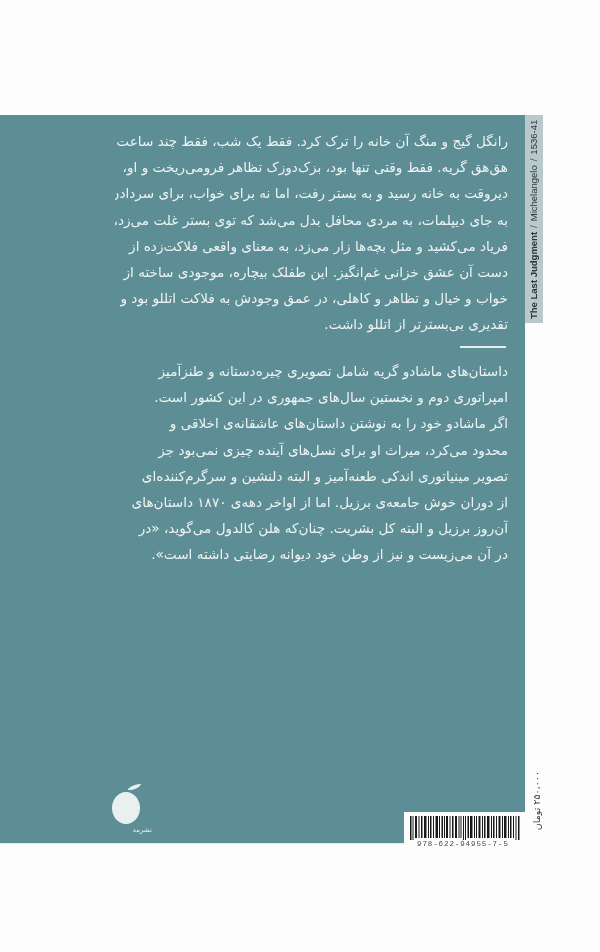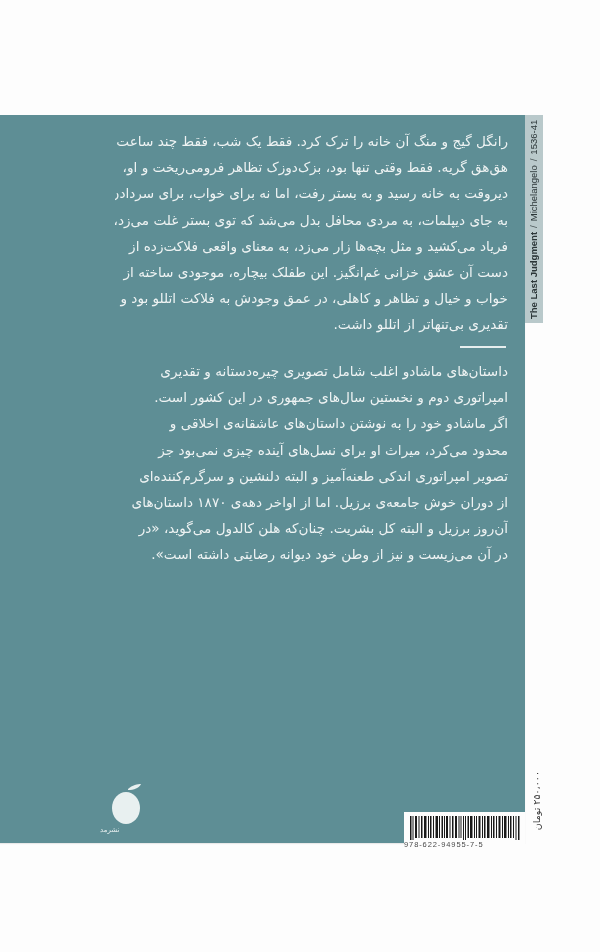--- a/index.html
+++ b/index.html
@@ -83,21 +83,21 @@
       left: 104px;
       top: 781px;
       width: 44px;
       height: 54px;
     }
     .logo-label {
       position: absolute;
       left: 100px;
       top: 826px;
       width: 52px;
-      text-align: left;
+      text-align: right;
       direction: rtl;
       font-size: 7px;
       color: #e8f0f0;
     }
     .barcode-box {
       position: absolute;
       left: 404px;
       top: 812px;
       width: 121px;
       height: 41px;
@@ -105,24 +105,24 @@
     }
     .barcode-bars {
       position: absolute;
       left: 6px;
       top: 4px;
       width: 111px;
       height: 24px;
     }
     .isbn {
       position: absolute;
-      left: 0;
+      left: 13px;
       top: 28px;
       width: 116px;
-      font-family: Liberation Sans, sans-serif;
+      font-family: Liberation Mono, monospace;
       font-size: 7.5px;
       letter-spacing: 0.9px;
       color: #4a4a4a;
       white-space: nowrap;
     }
     .price {
       position: absolute;
       left: 528px;
       top: 853px;
       width: 82px;
@@ -149,31 +149,31 @@
 </div>
 
 <div class="text-block para1">
   <span class="para-line">رانگل گیج و منگ آن خانه را ترک کرد. فقط یک شب، فقط چند ساعت!</span>
   <span class="para-line">هق‌هق گریه. فقط وقتی تنها بود، بزک‌دوزک تظاهر فرومی‌ریخت و او،</span>
   <span class="para-line">دیروقت به خانه رسید و به بستر رفت، اما نه برای خواب، برای سردادن</span>
   <span class="para-line">به جای دیپلمات، به مردی محافل بدل می‌شد که توی بستر غلت می‌زد،</span>
   <span class="para-line">فریاد می‌کشید و مثل بچه‌ها زار می‌زد، به معنای واقعی فلاکت‌زده از</span>
   <span class="para-line">دست آن عشق خزانی غم‌انگیز. این طفلک بیچاره، موجودی ساخته از</span>
   <span class="para-line">خواب و خیال و تظاهر و کاهلی، در عمق وجودش به فلاکت اتللو بود و</span>
-  <span class="para-line">تقدیری بی‌تنها‌تر از اتللو داشت.</span>
+  <span class="para-line">تقدیری بی‌بستر‌تر از اتللو داشت.</span>
 </div>
 
 <div class="divider"></div>
 
 <div class="text-block para2">
-  <span class="para-line">داستان‌های ماشادو اغلب شامل تصویری چیره‌دستانه و تقدیری</span>
+  <span class="para-line">داستان‌های ماشادو گریه شامل تصویری چیره‌دستانه و طنزآمیز</span>
   <span class="para-line">امپراتوری دوم و نخستین سال‌های جمهوری در این کشور است.</span>
   <span class="para-line">اگر ماشادو خود را به نوشتن داستان‌های عاشقانه‌ی اخلاقی و</span>
   <span class="para-line">محدود می‌کرد، میراث او برای نسل‌های آینده چیزی نمی‌بود جز</span>
-  <span class="para-line">تصویر امپراتوری اندکی طعنه‌آمیز و البته دلنشین و سرگرم‌کننده‌ای</span>
+  <span class="para-line">تصویر مینیاتوری اندکی طعنه‌آمیز و البته دلنشین و سرگرم‌کننده‌ای</span>
   <span class="para-line">از دوران خوش جامعه‌ی برزیل. اما از اواخر دهه‌ی ۱۸۷۰ داستان‌های</span>
   <span class="para-line">آن‌روز برزیل و البته کل بشریت. چنان‌که هلن کالدول می‌گوید، «در</span>
   <span class="para-line">در آن می‌زیست و نیز از وطن خود دیوانه رضایتی داشته است».</span>
 </div>
 
 <div class="logo">
   <svg width="44" height="54" viewBox="0 0 44 54">
     <path d="M24 8 C28 4, 34 3, 37 3 C35 7, 30 9, 24 9 Z" fill="#e8f0f0"></path>
     <ellipse cx="22" cy="27" rx="14" ry="16" fill="#e8f0f0"></ellipse>
   </svg>

